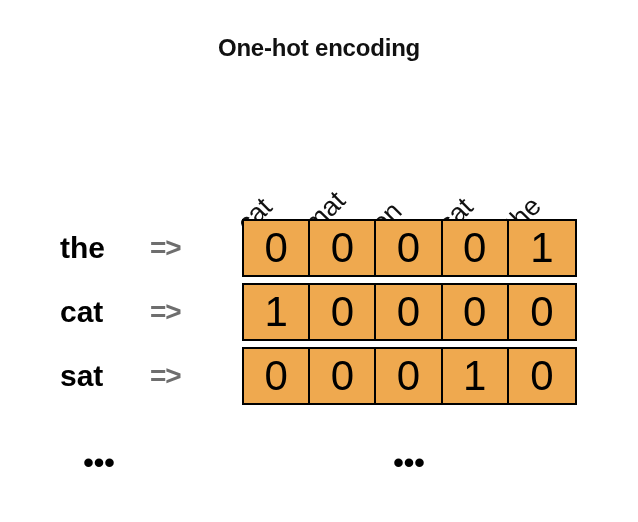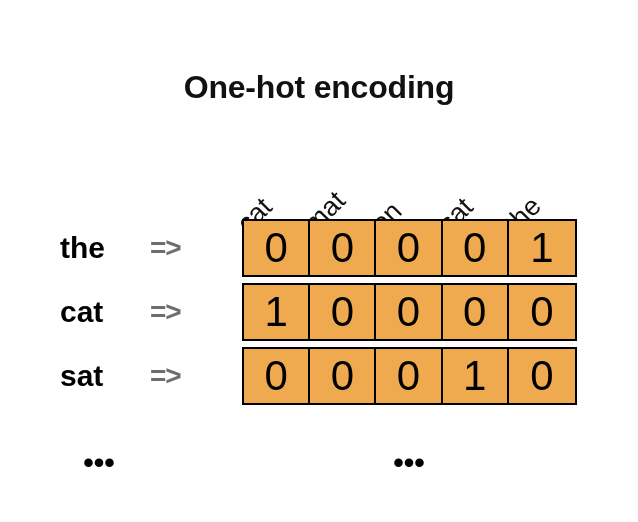--- a/index.html
+++ b/index.html
@@ -15,25 +15,24 @@
     font-family: "Liberation Sans", sans-serif;
     color: #000000;
   }
 
   #title {
     position: absolute;
     left: 0;
     top: 34px;
     width: 638px;
     text-align: center;
-    font-size: 32px;
+    font-size: 24px;
     font-weight: bold;
     letter-spacing: -0.2px;
     color: #111111;
-    margin-top: 35px;
   }
 
   
   #col-headers {
     position: absolute;
     left: 0;
     top: 0;
     width: 638px;
     height: 222px;
   }

